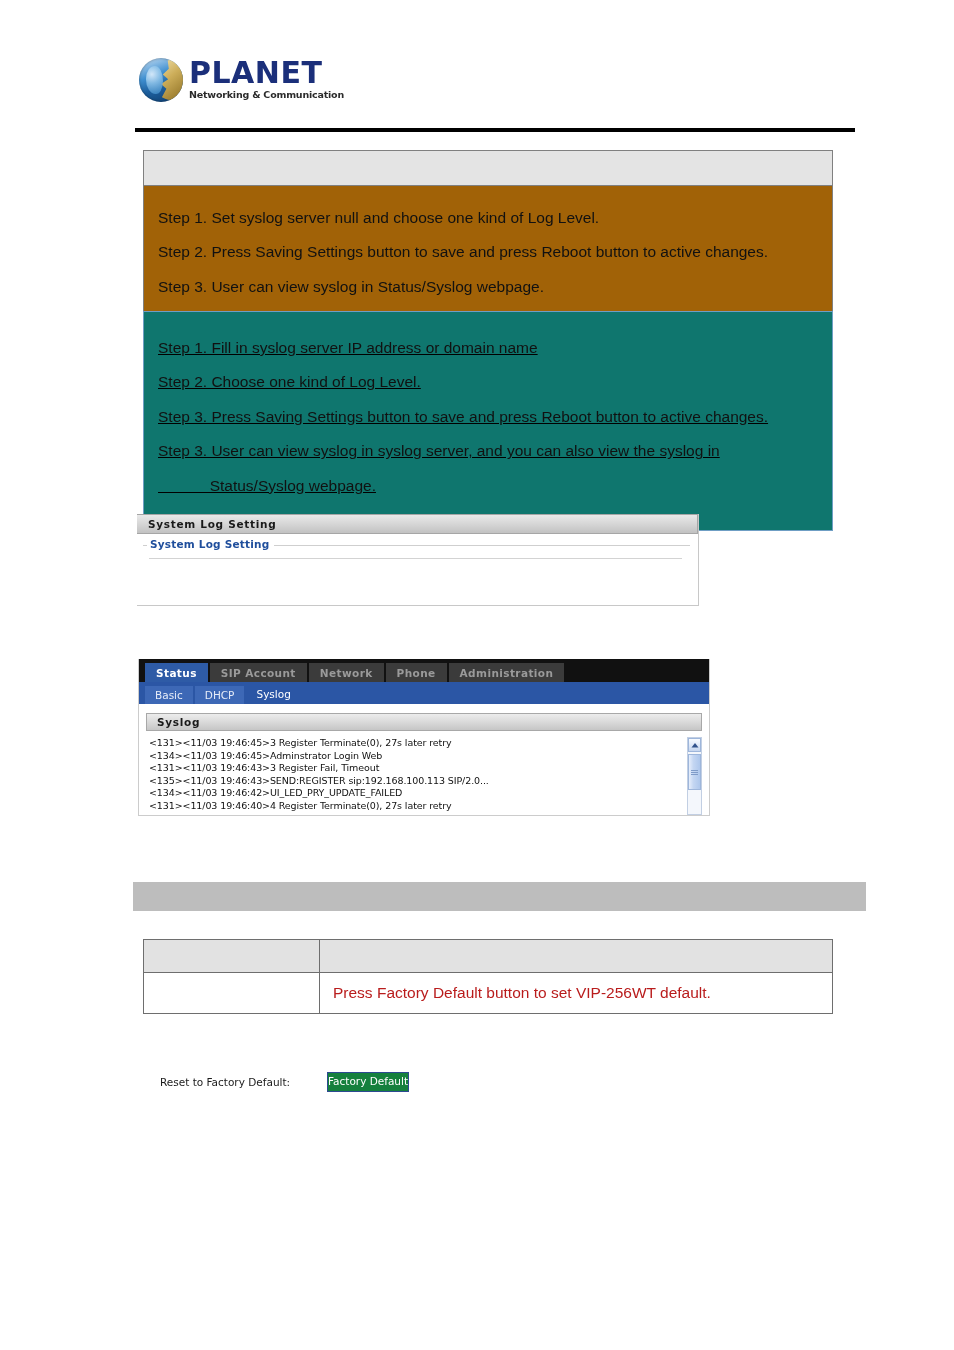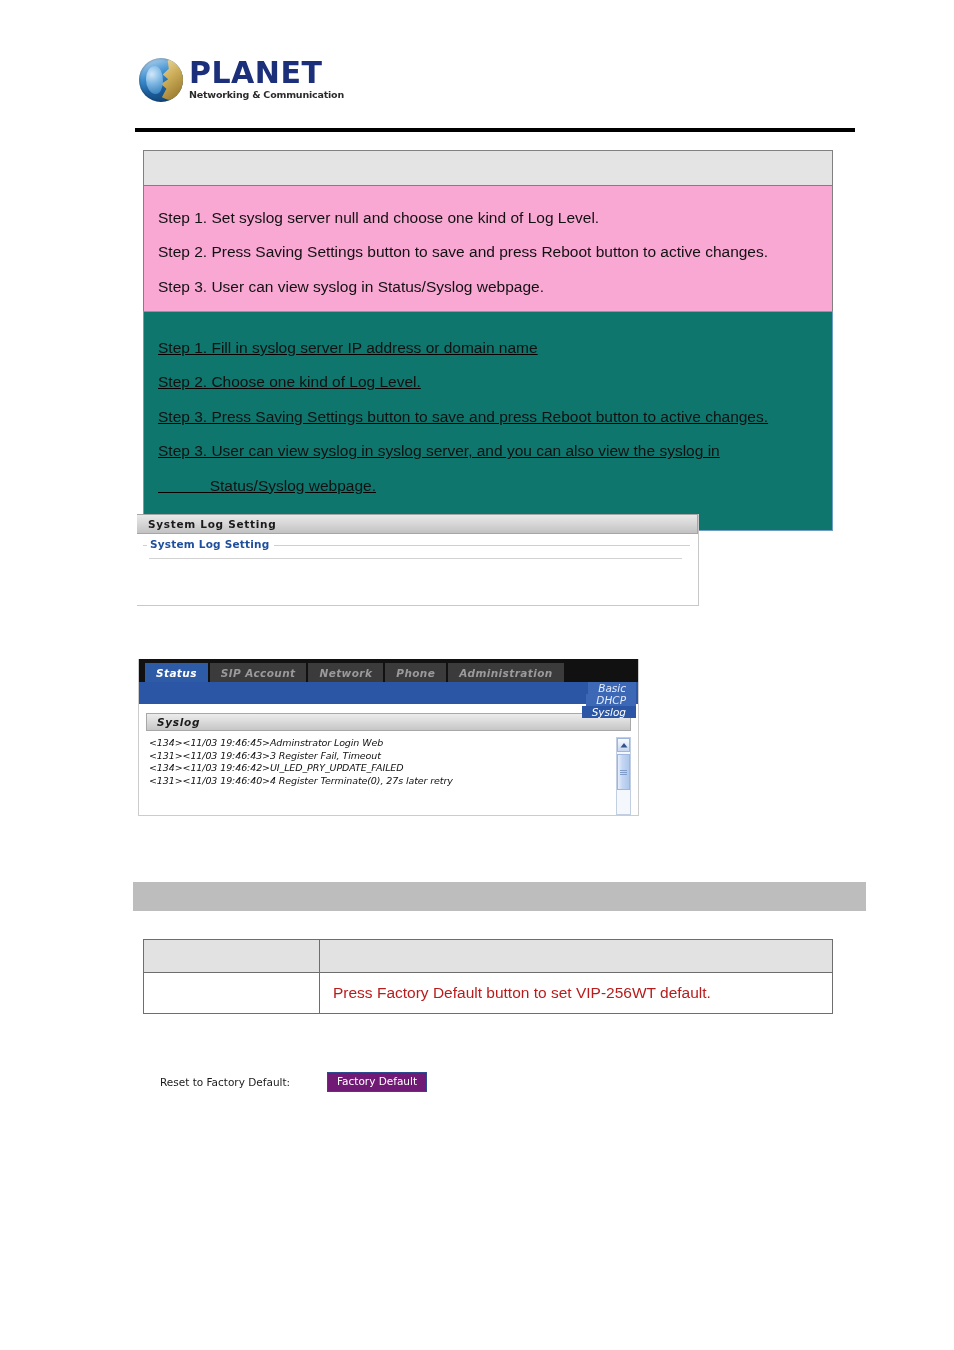--- a/index.html
+++ b/index.html
@@ -92,21 +92,21 @@
     background: #000000;
   }
 
   
   .step-table {
     position: absolute;
     left: 143px;
     width: 690px;
     border: 1px solid #808080;
     border-collapse: collapse;
-    background: #f9a8d4;
+    background: #a16207;
     box-sizing: border-box;
   }
   .step-table .hdr-row {
     height: 34px;
     background: #e4e4e4;
     border-bottom: 1px solid #808080;
   }
   .step-body {
     padding: 20px 0 16px 0;
   }
@@ -271,27 +271,26 @@
   .select-box .arrow svg { display: block; }
   .panel-bottom-rule {
     margin: 12px 8px 0 6px;
     border-top: 1px solid #d3d3d3;
   }
 
   
   #shot-status {
     left: 138px;
     top: 659px;
-    width: 501px;
+    width: 572px;
     height: 157px;
     border: 1px solid #cccccc;
     border-top: none;
     overflow: hidden;
     box-sizing: border-box;
-    font-style: italic;
   }
   .nav-main {
     height: 23px;
     background: #111111;
     display: flex;
     align-items: flex-end;
     padding-left: 6px;
     box-sizing: border-box;
   }
   .nav-main .tab {
@@ -311,21 +310,20 @@
     background: #2e5ba6;
     color: #ffffff;
   }
   .nav-sub {
     height: 22px;
     background: #2b56a5;
     display: flex;
     align-items: flex-end;
     padding-left: 6px;
     box-sizing: border-box;
-    flex-direction: column;
   }
   .nav-sub .stab {
     height: 18px;
     display: flex;
     align-items: center;
     padding: 0 10px;
     font-size: 10.5px;
     color: #e6ecf8;
     background: #3d68b6;
     margin-right: 2px;
@@ -428,26 +426,26 @@
     display: flex;
     align-items: center;
     padding-left: 23px;
   }
   #shot-factory .fd-label {
     font-size: 10.5px;
     color: #1a1a1a;
     width: 167px;
   }
   .btn-primary {
-    background: #701a75;
+    background: #15803d;
     border: 1px solid #2d4a91;
     color: #ffffff;
     font-size: 10.5px;
     font-family: "DejaVu Sans", sans-serif;
-    padding: 3px 9px;
+    padding: 3px 0;
     line-height: 1.1;
     cursor: pointer;
   }
 </style>
 </head>
 <body>
 
 <div class="page-header">
   <div class="logo">
     <span class="logo-mark"></span>
@@ -499,22 +497,24 @@
   <div class="nav-sub">
     <span class="stab">Basic</span>
     <span class="stab">DHCP</span>
     <span class="stab active">Syslog</span>
   </div>
   <div class="syslog-panel-title">
     <span class="ttl">Syslog</span>
   </div>
   <div class="syslog-body">
     <div class="syslog-lines">
+      <div class="syslog-line">&lt;131&gt;&lt;11/03 19:46:45&gt;3 Register Terminate(0), 27s later retry</div>
       <div class="syslog-line">&lt;134&gt;&lt;11/03 19:46:45&gt;Adminstrator Login Web</div>
       <div class="syslog-line">&lt;131&gt;&lt;11/03 19:46:43&gt;3 Register Fail, Timeout</div>
+      <div class="syslog-line">&lt;135&gt;&lt;11/03 19:46:43&gt;SEND:REGISTER sip:192.168.100.113 SIP/2.0...</div>
       <div class="syslog-line">&lt;134&gt;&lt;11/03 19:46:42&gt;UI_LED_PRY_UPDATE_FAILED</div>
       <div class="syslog-line">&lt;131&gt;&lt;11/03 19:46:40&gt;4 Register Terminate(0), 27s later retry</div>
     </div>
     <div class="scrollbar">
       <div class="sb-btn">
         <svg width="8" height="5" viewBox="0 0 8 5">
             <path d="M4 0 L7.5 4.5 L0.5 4.5 Z" fill="#33538c"></path>
           </svg>
       </div>
       <div class="sb-track">

